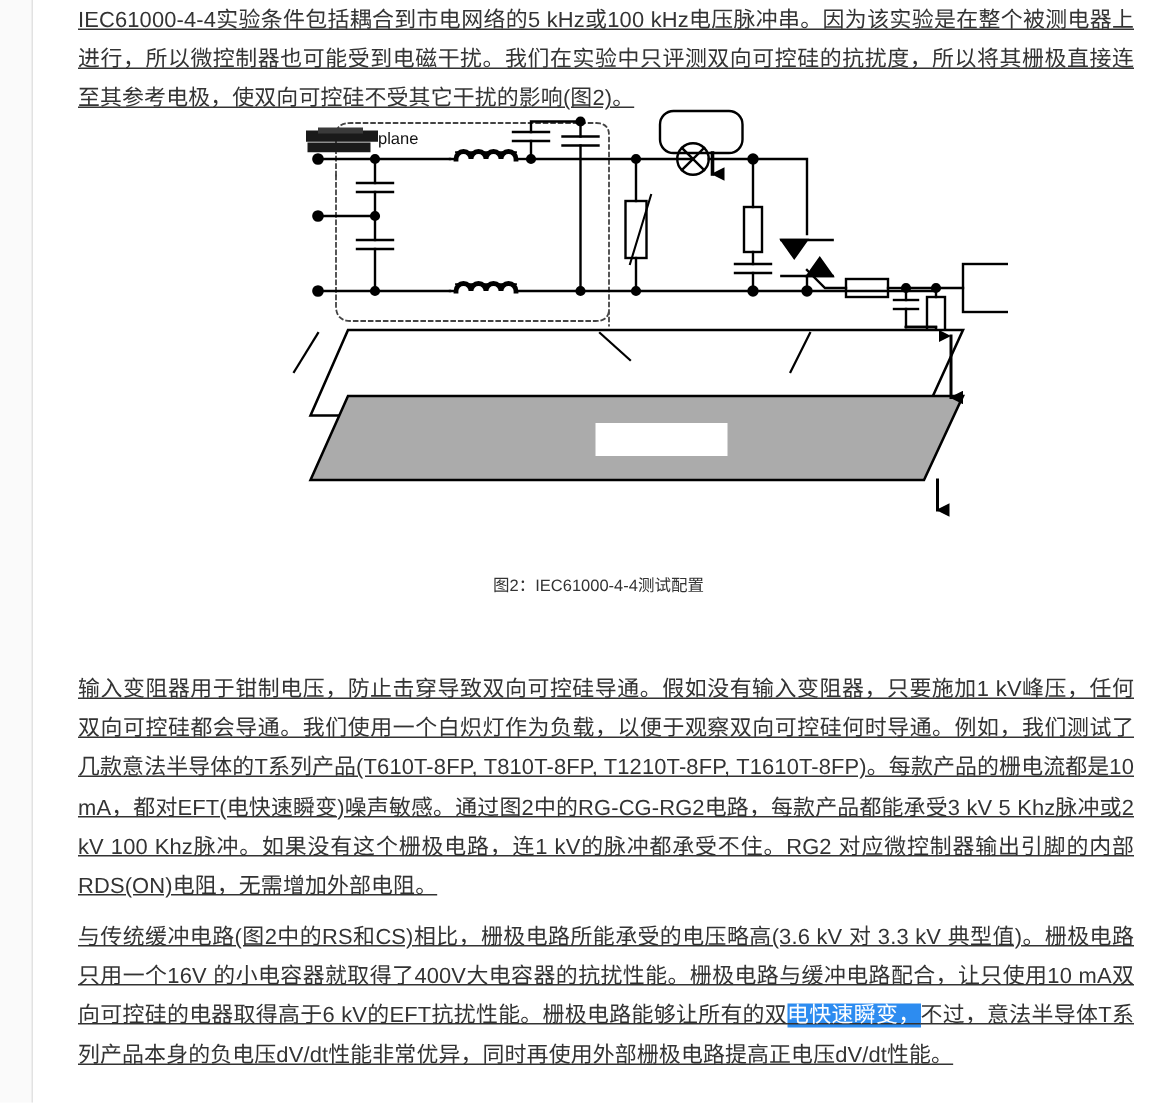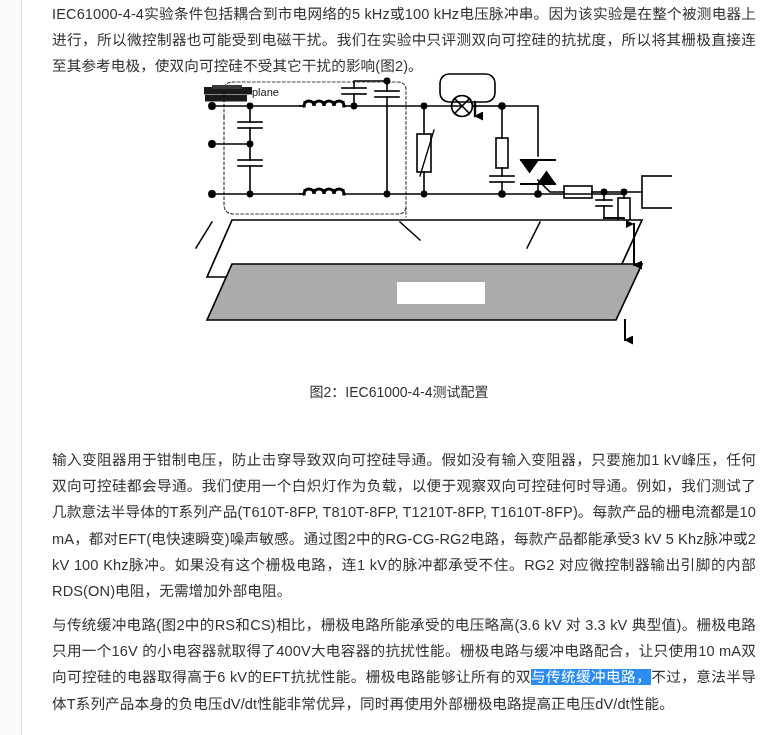--- a/index.html
+++ b/index.html
@@ -42,20 +42,21 @@
   }
   p.para {
     margin: 0;
     padding: 0 20px 0 30px;
     color: #333333;
     font-size: 14.6px;
     line-height: 26.2px;
     letter-spacing: 0.1px;
     text-align: justify;
     text-justify: inter-ideograph;
+    text-decoration: underline;
   }
   #para-intro { position: absolute; left: 0; top: 1px; width: 754px; box-sizing: border-box; }
   #para-two   { position: absolute; left: 0; top: 447px; width: 754px; box-sizing: border-box; }
   #para-three { position: absolute; left: 0; top: 612px; width: 754px; box-sizing: border-box; }
 
   .sel {
     background: #2d8cf0;
     color: #ffffff;
   }
 
@@ -72,21 +73,21 @@
     left: 150px;
     top: 0px;
   }
   .fig-caption {
     position: absolute;
     left: 0;
     top: 309px;
     width: 754px;
     text-align: center;
     color: #333333;
-    font-size: 14px;
+    font-size: 11px;
     font-family: "Liberation Sans", "DejaVu Sans", sans-serif;
   }
 </style>
 </head>
 <body>
 
 <div id="page-wrap">
 
   <div class="left-gutter"></div>
   <div class="top-rule"></div>
@@ -240,16 +241,16 @@
           <rect x="40" y="13" width="30" height="4" fill="#3a3a3a"></rect>
         </g>
         <text x="80" y="24" font-family="Liberation Sans, DejaVu Sans, sans-serif" font-size="11" fill="#111">plane</text>
       </svg>
 
       <div class="fig-caption">图2：IEC61000-4-4测试配置</div>
     </div>
 
     <p class="para" id="para-two">输入变阻器用于钳制电压，防止击穿导致双向可控硅导通。假如没有输入变阻器，只要施加1 kV峰压，任何双向可控硅都会导通。我们使用一个白炽灯作为负载，以便于观察双向可控硅何时导通。例如，我们测试了几款意法半导体的T系列产品(T610T-8FP, T810T-8FP, T1210T-8FP, T1610T-8FP)。每款产品的栅电流都是10 mA，都对EFT(电快速瞬变)噪声敏感。通过图2中的RG-CG-RG2电路，每款产品都能承受3 kV 5 Khz脉冲或2 kV 100 Khz脉冲。如果没有这个栅极电路，连1 kV的脉冲都承受不住。RG2 对应微控制器输出引脚的内部RDS(ON)电阻，无需增加外部电阻。</p>
 
-    <p class="para" id="para-three"><span>与传统缓冲电路(图2中的RS和CS)相比，栅极电路所能承受的电压略高(3.6 kV 对 3.3 kV 典型值)。栅极电路只用一个16V 的小电容器就取得了400V大电容器的抗扰性能。栅极电路与缓冲电路配合，让只使用10 mA双向可控硅的电器取得高于6 kV的EFT抗扰性能。栅极电路能够让所有的双</span><span class="sel">与传统缓冲电路，</span><span>不过，意法半导体T系列产品本身的负电压dV/dt性能非常优异，同时再使用外部栅极电路提高正电压dV/dt性能。</span></p>
+    <p class="para" id="para-three"><span>与传统缓冲电路(图2中的RS和CS)相比，栅极电路所能承受的电压略高(3.6 kV 对 3.3 kV 典型值)。栅极电路只用一个16V 的小电容器就取得了400V大电容器的抗扰性能。栅极电路与缓冲电路配合，让只使用10 mA双向可控硅的电器取得高于6 kV的EFT抗扰性能。栅极电路能够让所有的双</span><span class="sel">电快速瞬变，</span><span>不过，意法半导体T系列产品本身的负电压dV/dt性能非常优异，同时再使用外部栅极电路提高正电压dV/dt性能。</span></p>
 
   </div>
 </div>
 
 </body></html>

